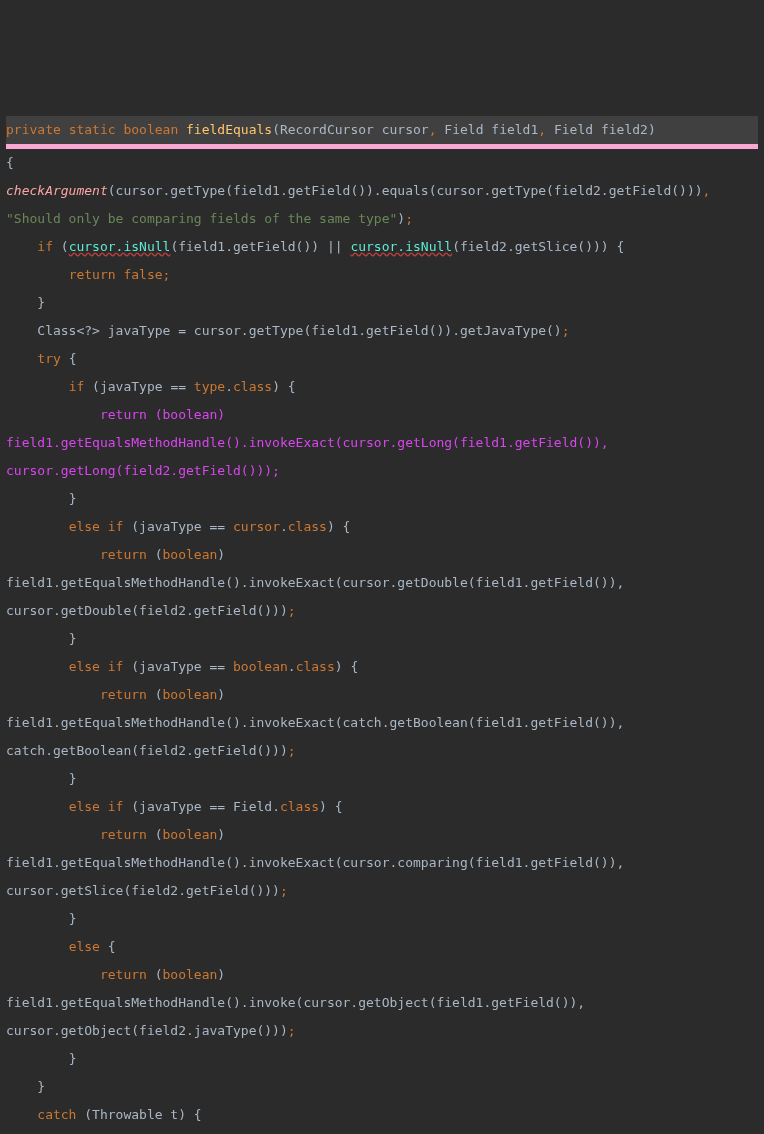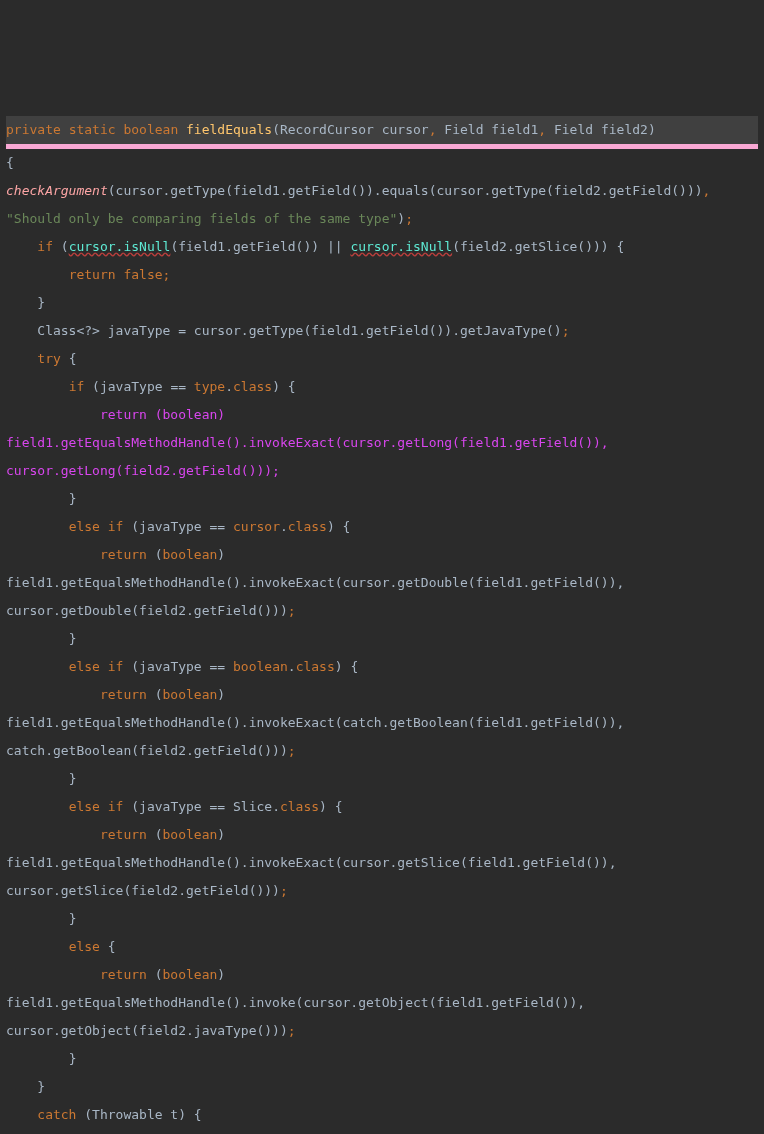--- a/index.html
+++ b/index.html
@@ -59,23 +59,23 @@
         <span class="kw">else</span> <span class="kw">if</span> <span>(javaType == </span><span class="kw">cursor</span><span>.</span><span class="kw">class</span><span>) {</span>
             <span class="kw">return</span> <span>(</span><span class="kw">boolean</span><span>) </span>
 <span>field1.getEqualsMethodHandle().invokeExact(cursor.getDouble(field1.getField()), </span>
 <span>cursor.getDouble(field2.getField()))</span><span class="punct">;</span>
         <span>}</span>
         <span class="kw">else</span> <span class="kw">if</span> <span>(javaType == </span><span class="kw">boolean</span><span>.</span><span class="kw">class</span><span>) {</span>
             <span class="kw">return</span> <span>(</span><span class="kw">boolean</span><span>) </span>
 <span>field1.getEqualsMethodHandle().invokeExact(catch.getBoolean(field1.getField()), </span>
 <span>catch.getBoolean(field2.getField()))</span><span class="punct">;</span>
         <span>}</span>
-        <span class="kw">else</span> <span class="kw">if</span> <span>(javaType == </span><span>Slice.</span><span class="kw">class</span><span>) {</span>
+        <span class="kw">else</span> <span class="kw">if</span> <span>(javaType == </span><span>Field.</span><span class="kw">class</span><span>) {</span>
             <span class="kw">return</span> <span>(</span><span class="kw">boolean</span><span>) </span>
-<span>field1.getEqualsMethodHandle().invokeExact(cursor.getSlice(field1.getField()), </span>
+<span>field1.getEqualsMethodHandle().invokeExact(cursor.comparing(field1.getField()), </span>
 <span>cursor.getSlice(field2.getField()))</span><span class="punct">;</span>
         <span>}</span>
         <span class="kw">else</span> <span>{</span>
             <span class="kw">return</span> <span>(</span><span class="kw">boolean</span><span>) </span>
 <span>field1.getEqualsMethodHandle().invoke(cursor.getObject(field1.getField()), </span>
 <span>cursor.getObject(field2.javaType()))</span><span class="punct">;</span>
         <span>}</span>
     <span>}</span>
     <span class="kw">catch</span> <span>(Throwable t) {</span>
         <span class="static-call">throwIfUnchecked</span><span>(t)</span><span class="punct">;</span>

